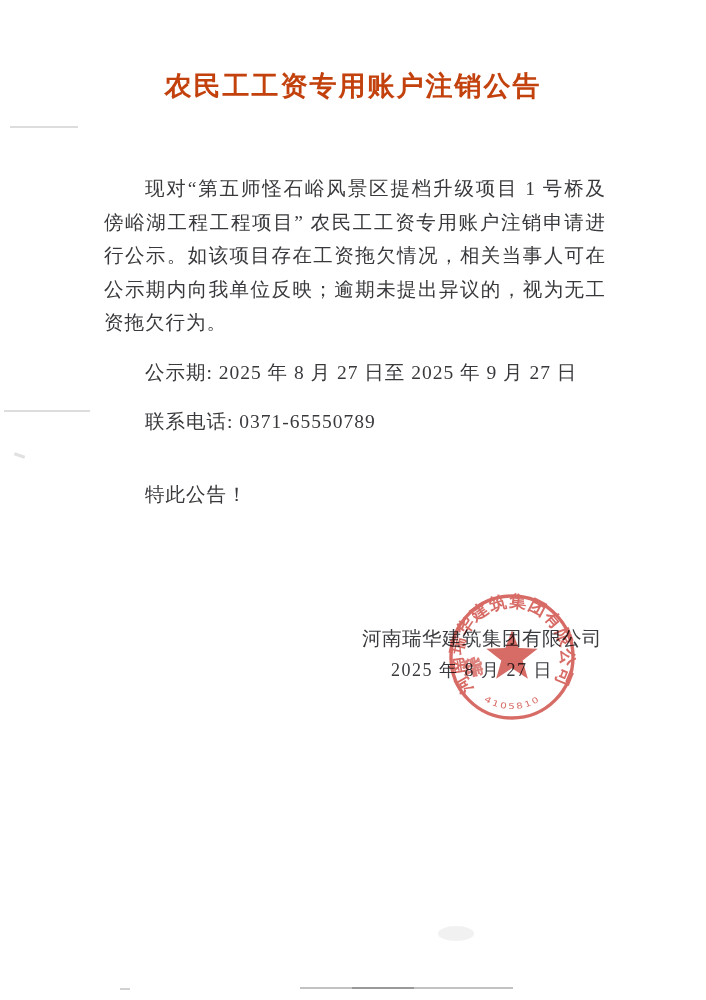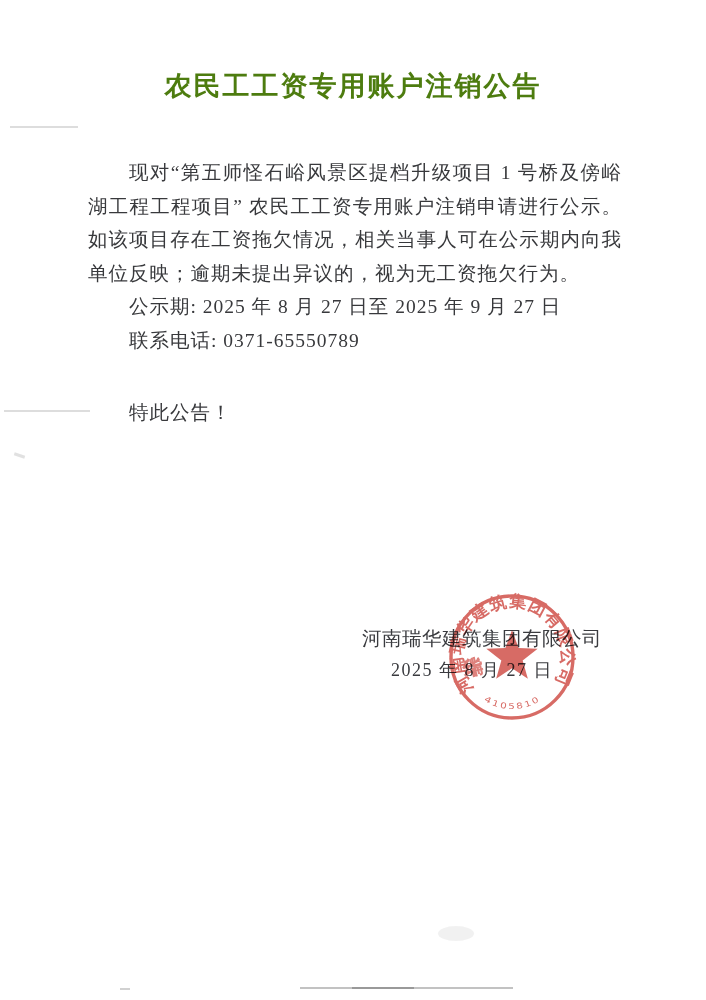--- a/index.html
+++ b/index.html
@@ -2,28 +2,28 @@
 <html><head>
 <meta charset="utf-8">
 <style>
   html,body{margin:0;padding:0;background:#ffffff;}
   .page{
     position:relative;width:706px;height:1000px;background:#ffffff;overflow:hidden;
     font-family:"Liberation Serif","DejaVu Serif",serif;color:#333336;
   }
   .doc-title{
     position:absolute;top:68px;left:0;width:706px;margin:0;
-    text-align:center;font-size:27px;font-weight:bold;letter-spacing:2px;color:#4d7c0f;
+    text-align:center;font-size:27px;font-weight:bold;letter-spacing:2px;color:#c2410c;
   }
   .doc-body{
     position:absolute;top:156px;left:88px;width:534px;
     font-size:19.5px;line-height:33.5px;letter-spacing:1px;
     text-align:justify;color:#38393c;
   }
-  .doc-body p{margin:0;text-indent:2.1em;}
+  .doc-body p{margin:16px;text-indent:2.1em;}
   .doc-body p.closing{margin-top:39px;}
   .sig-company{
     position:absolute;left:362px;top:625px;font-size:19.5px;letter-spacing:0.5px;color:#3a3b3f;z-index:2;
   }
   .sig-date{
     position:absolute;left:391px;top:658px;font-size:18px;letter-spacing:1.5px;color:#3a3b3f;z-index:2;
   }
   .seal{
     position:absolute;left:442px;top:587px;z-index:5;
     opacity:0.82;mix-blend-mode:multiply;

